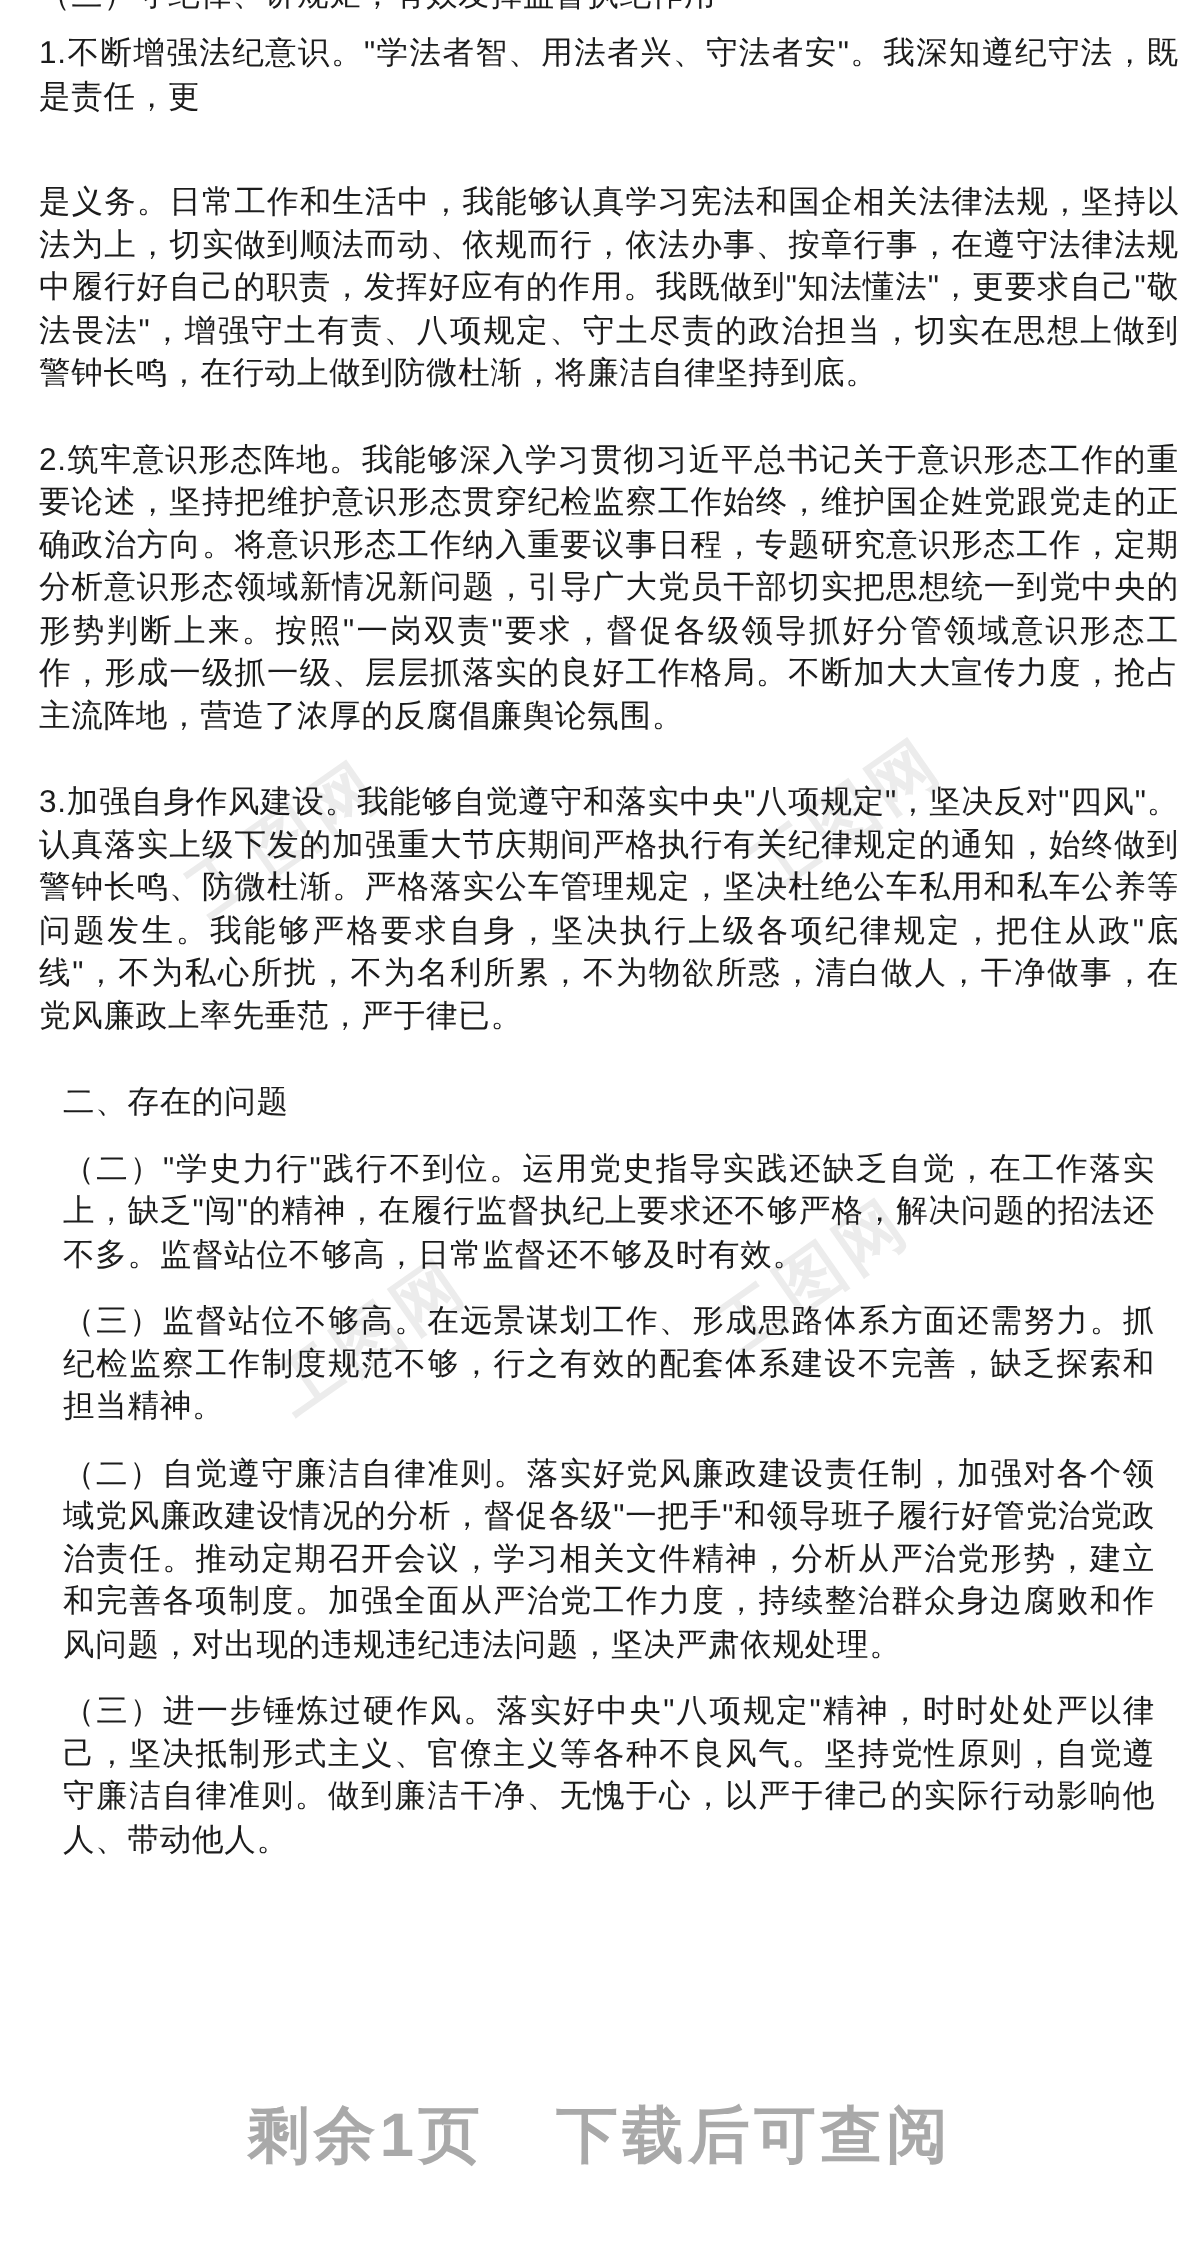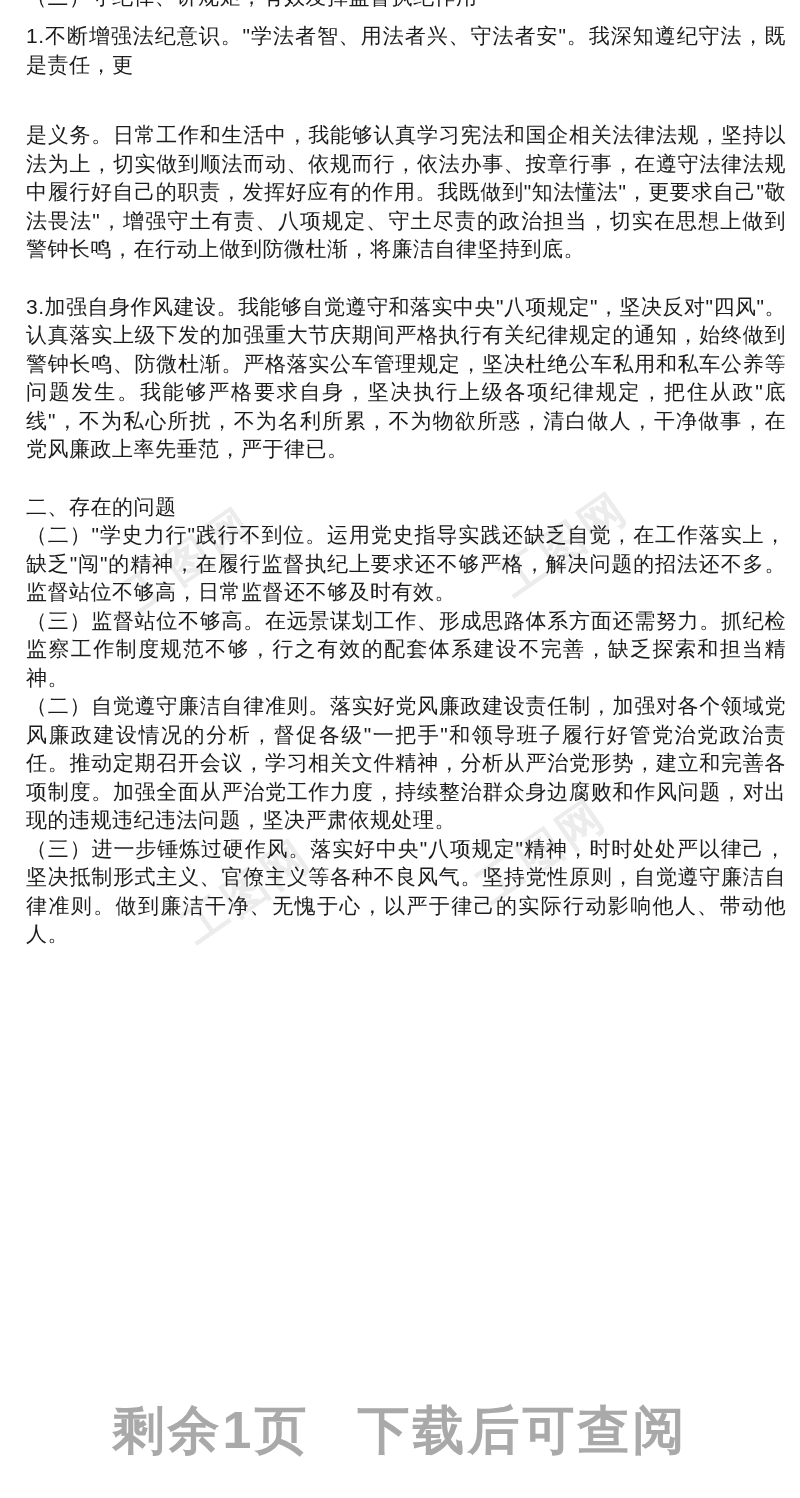--- a/index.html
+++ b/index.html
@@ -30,21 +30,21 @@
   .b-clipped { height: 13px; overflow: hidden; }
   .b-clipped span { display: block; margin-top: -17px; }
 
   
   .b-lead { margin-top: 9px; margin-bottom: 42px; }
 
   
   .b-para { margin-bottom: 29px; }
 
   
-  .b-flow { margin: 0; }
+  .b-flow { margin: 16px; }
 
   
   .wm-layer { position: absolute; inset: 0; z-index: 1; pointer-events: none; }
   .wm {
     position: absolute;
     font-size: 44px;
     font-weight: bold;
     color: var(--wm-color, #ececec);
     transform: rotate(-35deg);
     white-space: nowrap;
@@ -55,21 +55,21 @@
   .footer-banner {
     position: absolute;
     top: 1396px;
     left: 0;
     width: 100%;
     z-index: 3;
     display: flex;
     justify-content: center;
     align-items: baseline;
     gap: 48px;
-    font-size: 52px;
+    font-size: 41px;
     font-weight: bold;
     color: var(--banner-color, #a9a9a9);
     letter-spacing: 3px;
   }
 </style>
 </head>
 <body style="background: rgb(255, 255, 255);">
 
 <div class="wm-layer">
     <div class="wm" style="left: 118px; top: 530px;">工图网</div>
@@ -77,20 +77,21 @@
     <div class="wm" style="left: 175px; top: 862px;">工图网</div>
     <div class="wm" style="left: 470px; top: 822px;">工图网</div>
   </div>
 
 <div class="doc">
     <div class="block b-clipped">
       <span>（三）守纪律、讲规矩，有效发挥监督执纪作用</span>
     </div>
     <div class="block b-lead"><span>1.不断增强法纪意识。"学法者智、用法者兴、守法者安"。我深知遵纪守法，既是责任，更</span></div>
     <div class="block b-para"><span>是义务。日常工作和生活中，我能够认真学习宪法和国企相关法律法规，坚持以法为上，切实做到顺法而动、依规而行，依法办事、按章行事，在遵守法律法规中履行好自己的职责，发挥好应有的作用。我既做到"知法懂法"，更要求自己"敬法畏法"，增强守土有责、八项规定、守土尽责的政治担当，切实在思想上做到警钟长鸣，在行动上做到防微杜渐，将廉洁自律坚持到底。</span></div>
+    <div class="block b-para"><span>2.筑牢意识形态阵地。我能够深入学习贯彻习近平总书记关于意识形态工作的重要论述，坚持把维护意识形态贯穿纪检监察工作始终，维护国企姓党跟党走的正确政治方向。将意识形态工作纳入重要议事日程，专题研究意识形态工作，定期分析意识形态领域新情况新问题，引导广大党员干部切实把思想统一到党中央的形势判断上来。按照"一岗双责"要求，督促各级领导抓好分管领域意识形态工作，形成一级抓一级、层层抓落实的良好工作格局。不断加大大宣传力度，抢占主流阵地，营造了浓厚的反腐倡廉舆论氛围。</span></div>
     <div class="block b-para"><span>3.加强自身作风建设。我能够自觉遵守和落实中央"八项规定"，坚决反对"四风"。认真落实上级下发的加强重大节庆期间严格执行有关纪律规定的通知，始终做到警钟长鸣、防微杜渐。严格落实公车管理规定，坚决杜绝公车私用和私车公养等问题发生。我能够严格要求自身，坚决执行上级各项纪律规定，把住从政"底线"，不为私心所扰，不为名利所累，不为物欲所惑，清白做人，干净做事，在党风廉政上率先垂范，严于律已。</span></div>
     <div class="block b-flow"><span>二、存在的问题</span></div>
     <div class="block b-flow"><span>（二）"学史力行"践行不到位。运用党史指导实践还缺乏自觉，在工作落实上，缺乏"闯"的精神，在履行监督执纪上要求还不够严格，解决问题的招法还不多。监督站位不够高，日常监督还不够及时有效。</span></div>
     <div class="block b-flow"><span>（三）监督站位不够高。在远景谋划工作、形成思路体系方面还需努力。抓纪检监察工作制度规范不够，行之有效的配套体系建设不完善，缺乏探索和担当精神。</span></div>
     <div class="block b-flow"><span>（二）自觉遵守廉洁自律准则。落实好党风廉政建设责任制，加强对各个领域党风廉政建设情况的分析，督促各级"一把手"和领导班子履行好管党治党政治责任。推动定期召开会议，学习相关文件精神，分析从严治党形势，建立和完善各项制度。加强全面从严治党工作力度，持续整治群众身边腐败和作风问题，对出现的违规违纪违法问题，坚决严肃依规处理。</span></div>
     <div class="block b-flow"><span>（三）进一步锤炼过硬作风。落实好中央"八项规定"精神，时时处处严以律己，坚决抵制形式主义、官僚主义等各种不良风气。坚持党性原则，自觉遵守廉洁自律准则。做到廉洁干净、无愧于心，以严于律己的实际行动影响他人、带动他人。</span></div>
   </div>
 
 <div class="footer-banner">
   <span>剩余1页</span>

